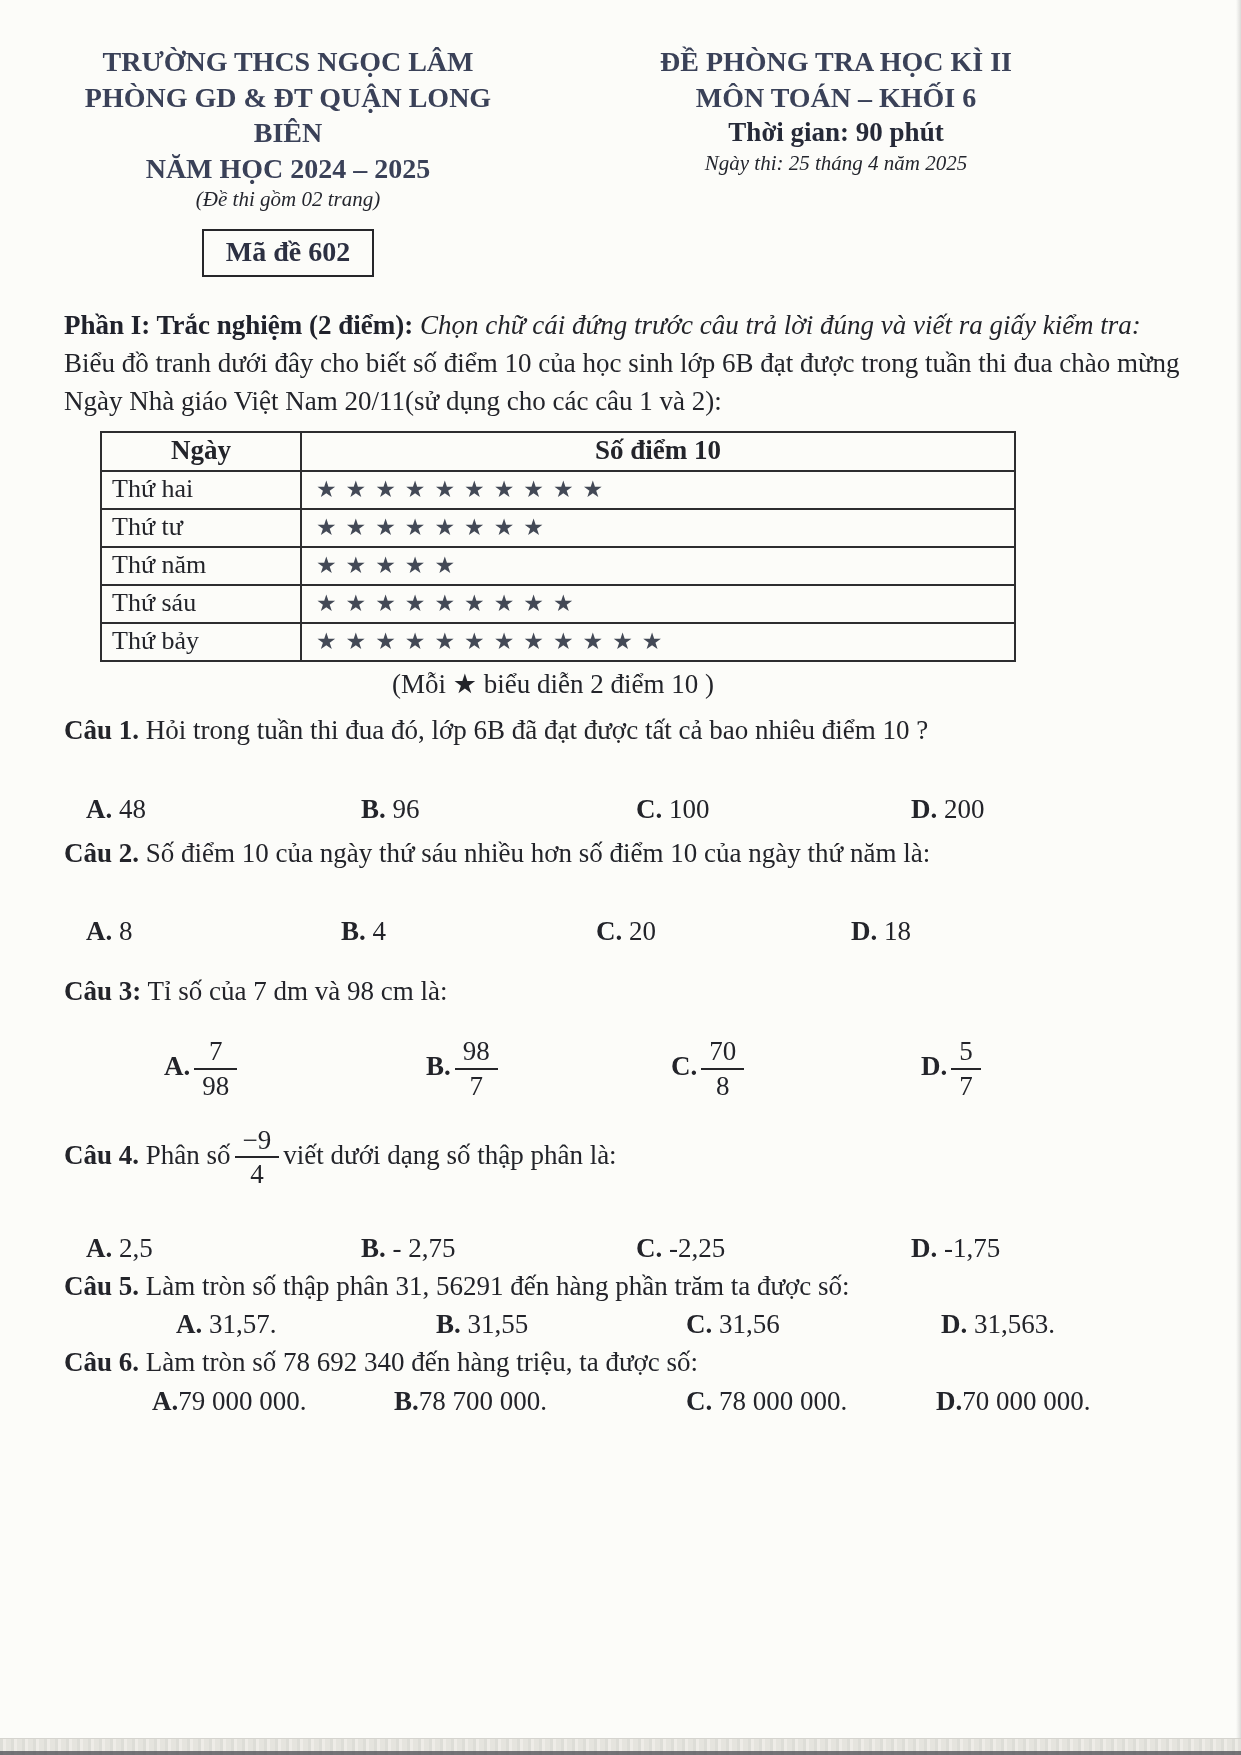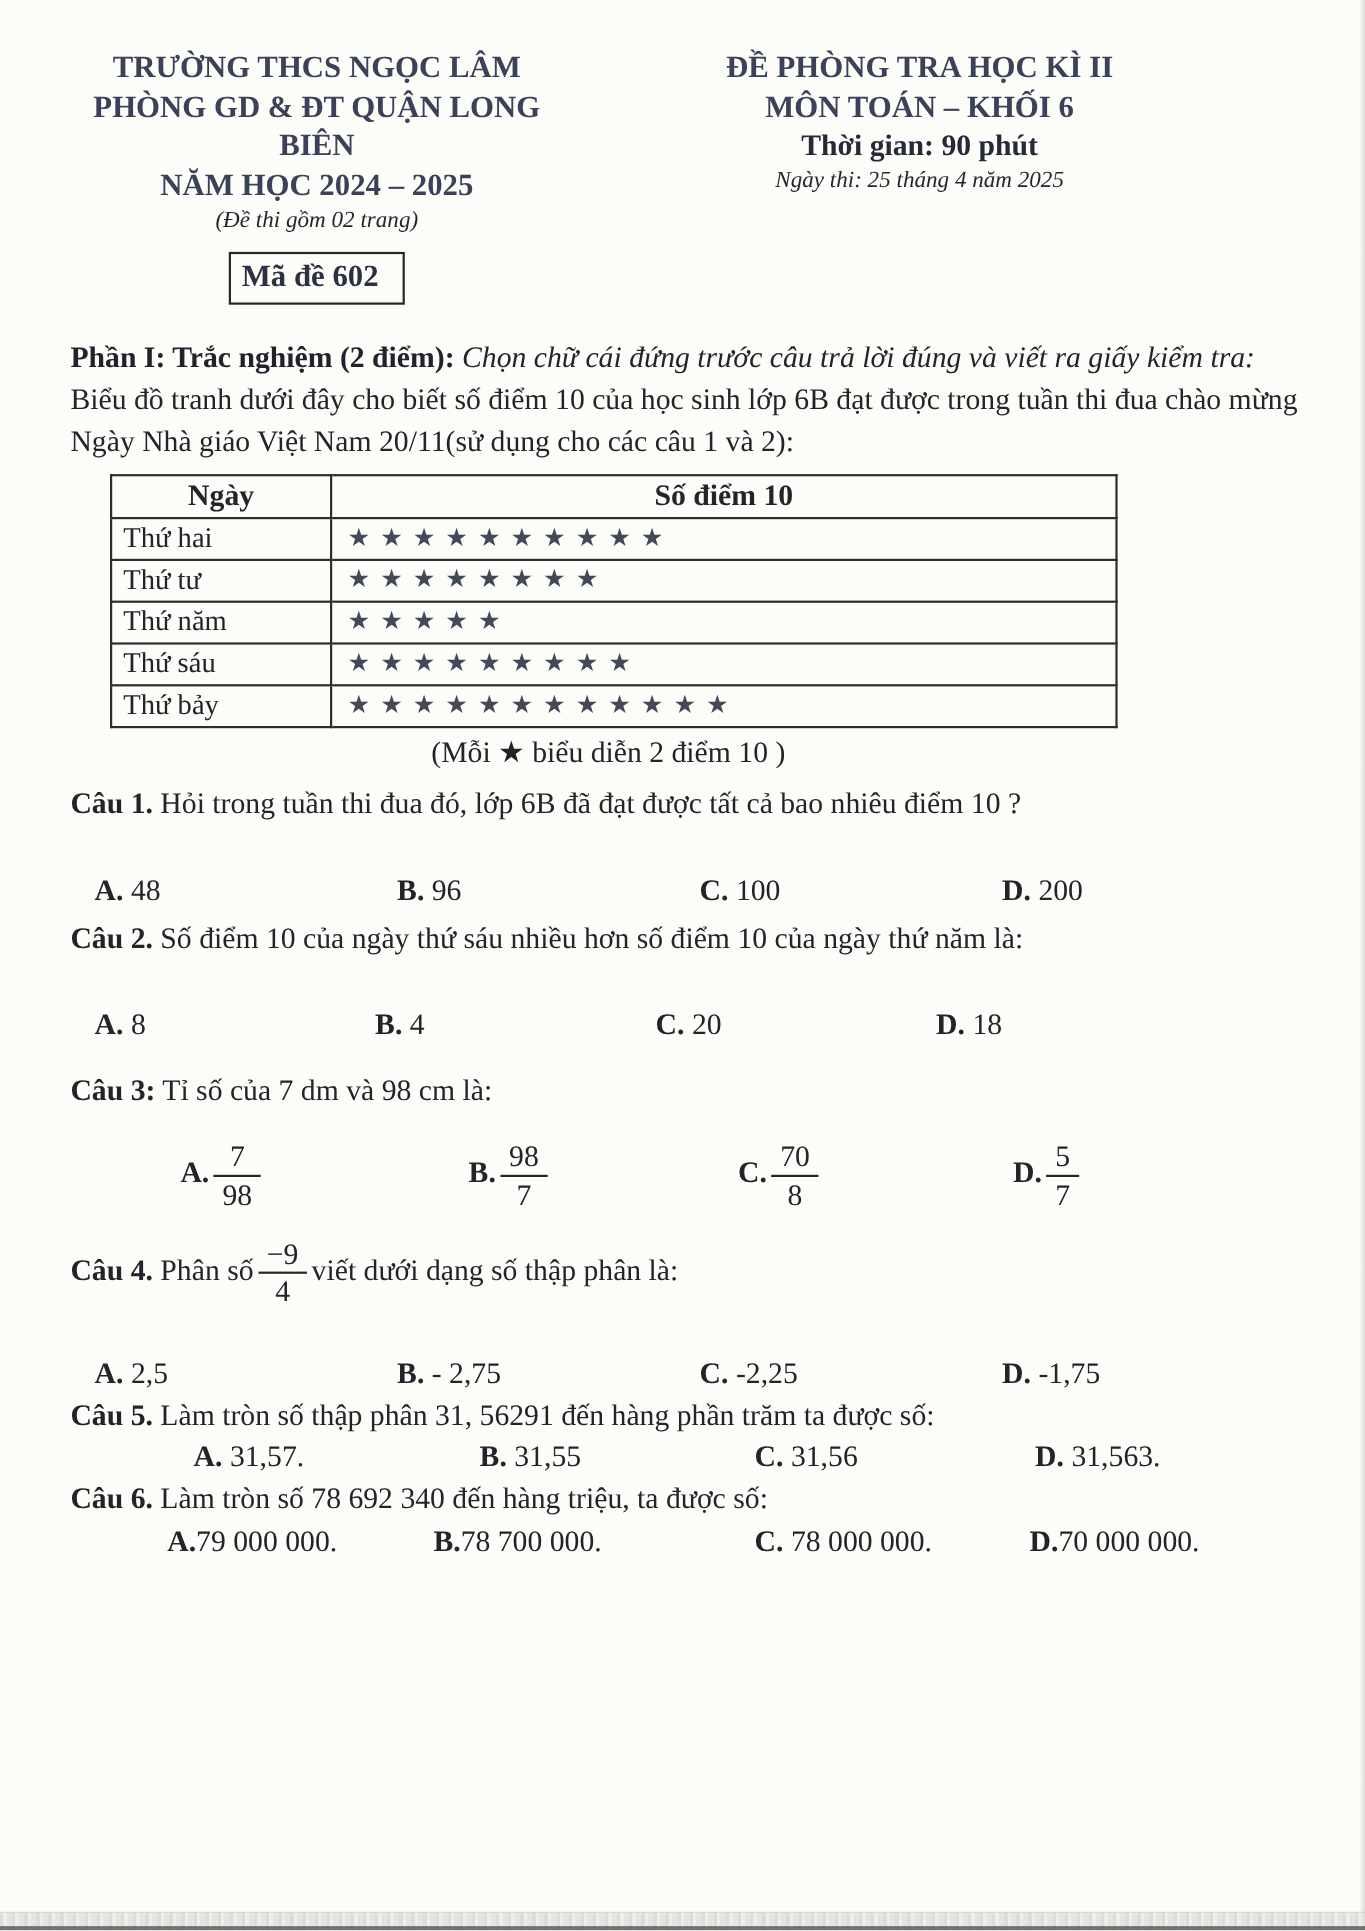--- a/index.html
+++ b/index.html
@@ -16,21 +16,21 @@
   
   .hdr{display:flex;padding:44px 50px 0 62px;}
   .hdr-left{width:452px;text-align:center;}
   .hdr-right{width:500px;margin-left:72px;text-align:center;}
   .navy{color:#3a4158;font-weight:bold;font-size:28px;line-height:1.27;}
   .hdr-italic{font-style:italic;font-size:21px;line-height:1.3;color:#24262e;}
   .hdr-bold-dark{font-weight:bold;font-size:27px;line-height:1.3;color:#262a38;}
   .code-box{
     display:inline-block;margin-top:16px;
     border:2px solid #26262a;
-    padding:5px 22px 7px 10px;
+    padding:5px 22px 7px 22px;
     font-weight:bold;font-size:28px;color:#2c3042;
     background:#fcfcf9;
   }
   
   .intro{padding:30px 58px 0 64px;font-size:27px;line-height:1.42;}
   .part-label{font-weight:bold;color:#20222c;margin-top:26px;}
   .part-instr{font-style:italic;}
   .chart-intro{margin-top:4px;}
   
   .ptable-wrap{margin:10px 0 0 100px;width:806px;}

